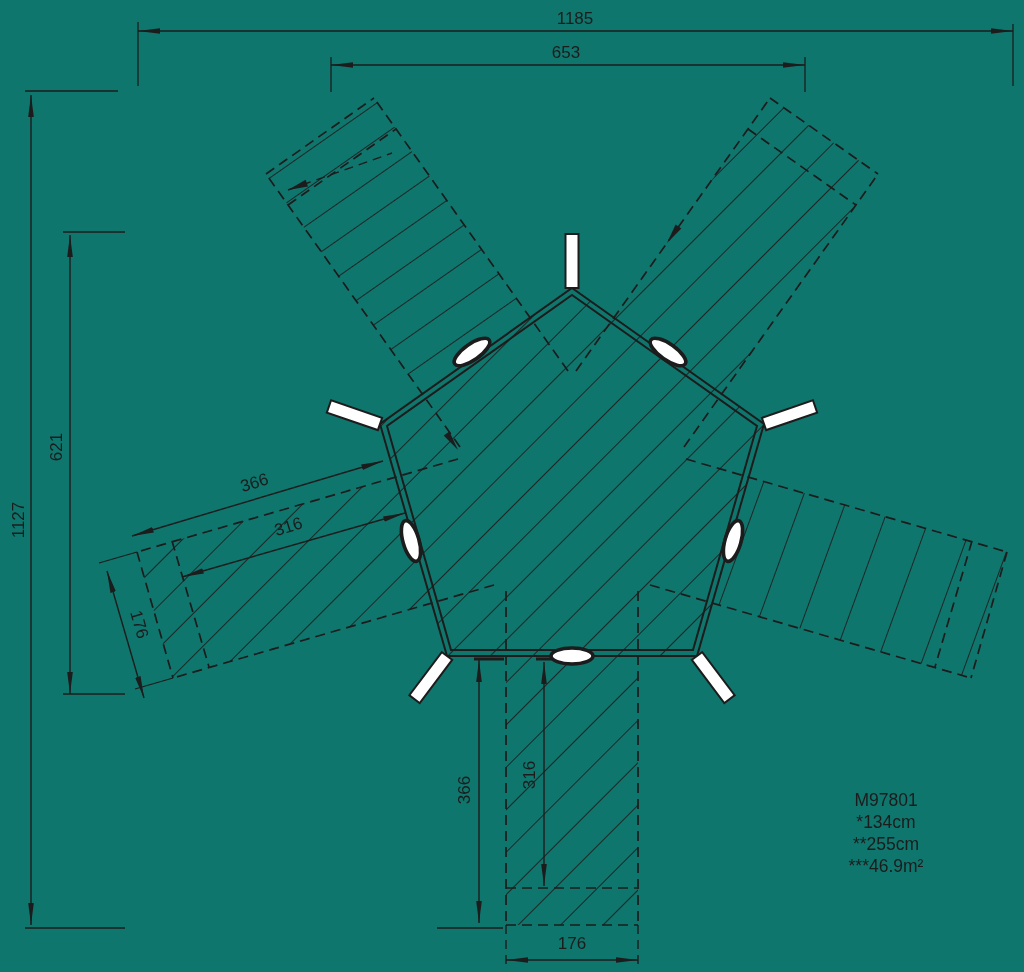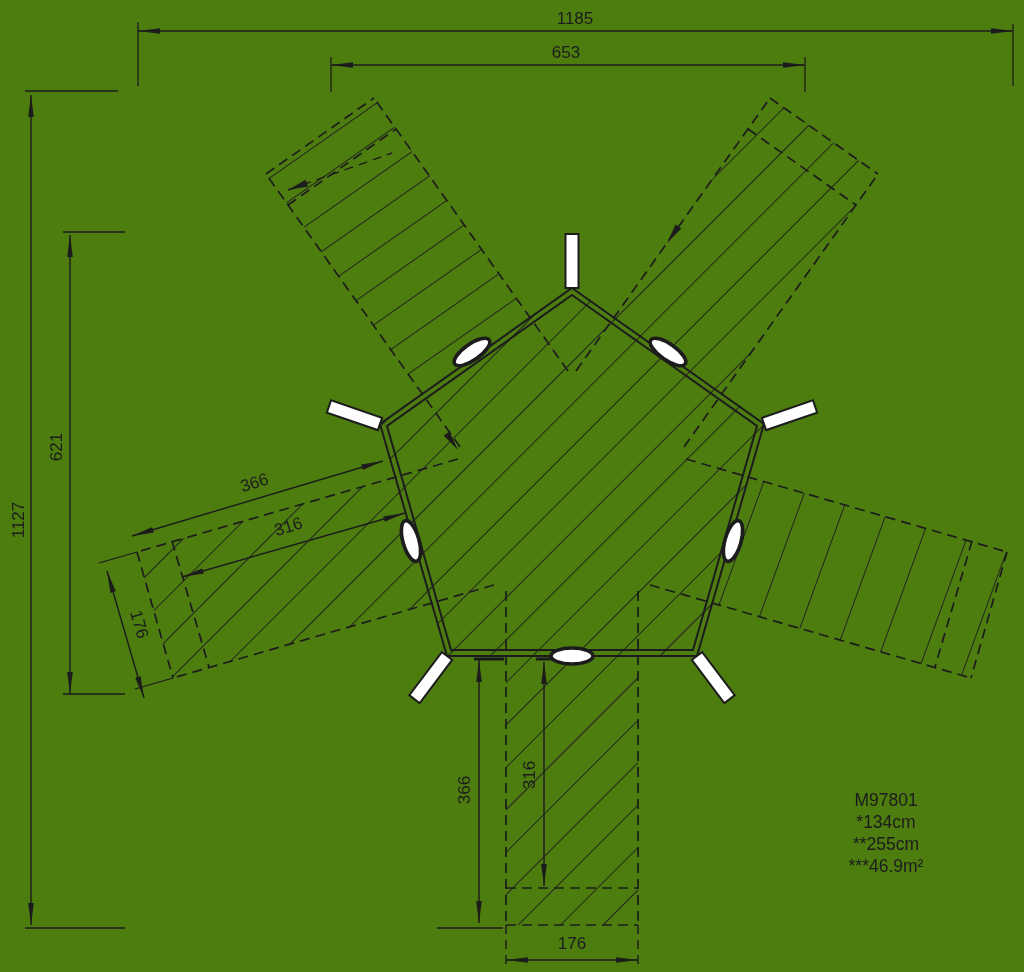--- a/index.html
+++ b/index.html
@@ -1,17 +1,17 @@
 <!DOCTYPE html>
 <html><head>
 <meta charset="utf-8">
 <style>
   html,body{margin:0;padding:0;background:#ffffff;}
   body{font-family:"Liberation Sans",sans-serif;}
-  .page{position:relative;width:1024px;height:972px;background:#4d7c0f;overflow:hidden;}
+  .page{position:relative;width:1024px;height:972px;background:#0f766e;overflow:hidden;}
   svg{display:block;}
   .dimtxt{font-size:17px;fill:#1c1c1c;}
   .legendtxt{font-size:17.5px;fill:#1c1c1c;}
   .thin{stroke:#1c1c1c;stroke-width:1.3;fill:none;}
   .dim{stroke:#1c1c1c;stroke-width:1.4;fill:none;}
   .dash{stroke:#1c1c1c;stroke-width:1.7;fill:none;stroke-dasharray:10 6;}
   .dash2{stroke:#1c1c1c;stroke-width:1.4;fill:none;stroke-dasharray:9 6;}
   .frame{stroke:#1c1c1c;stroke-width:2;fill:none;}
   .post{stroke:#1c1c1c;stroke-width:2;fill:#ffffff;}
   .oval{stroke:#1c1c1c;stroke-width:3.6;fill:#ffffff;}

